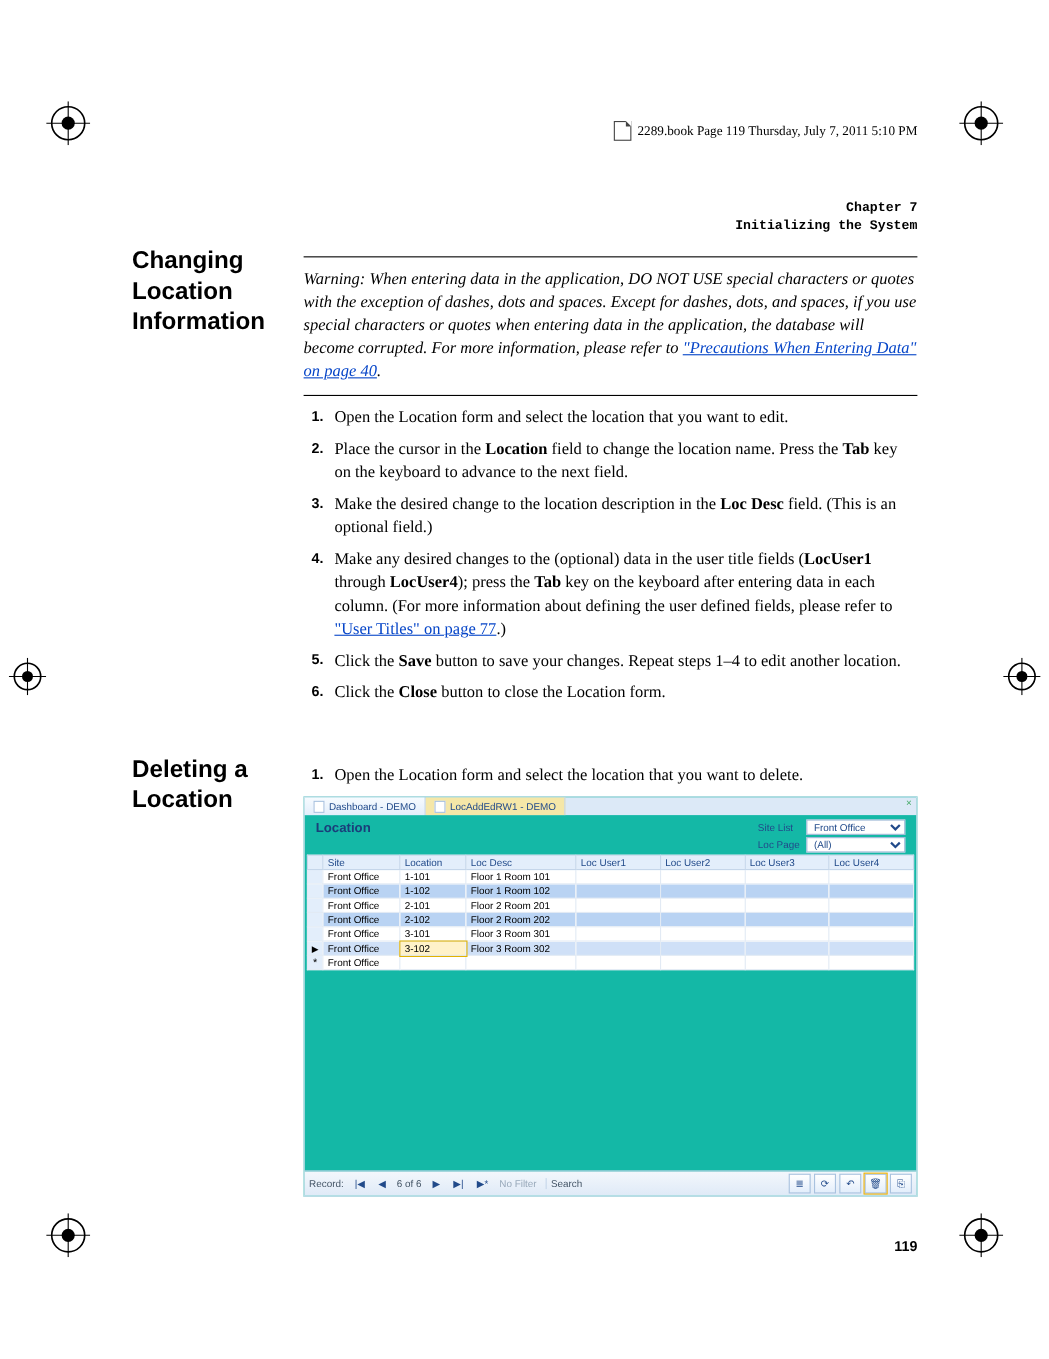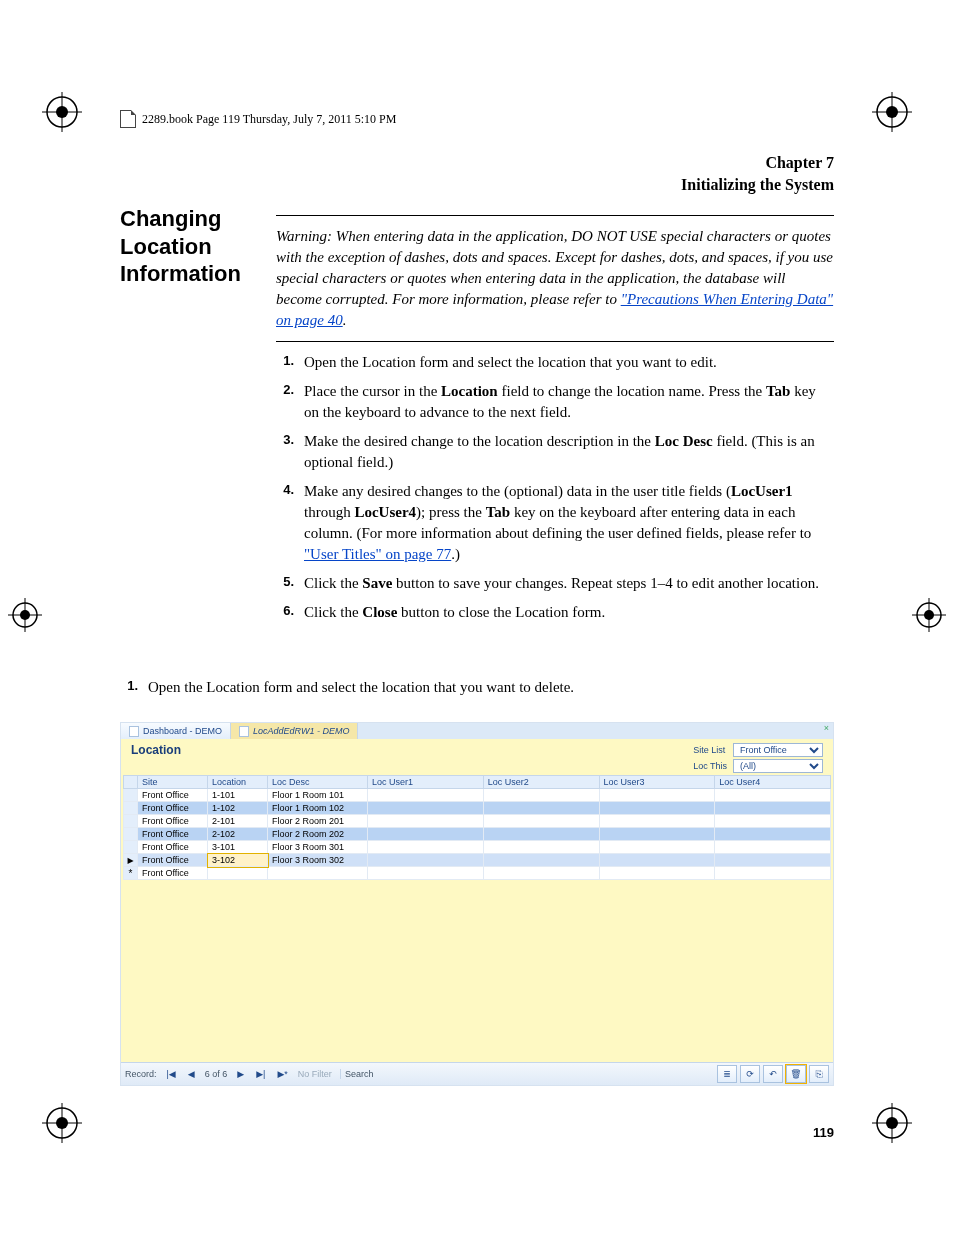--- a/index.html
+++ b/index.html
@@ -25,36 +25,37 @@
   .sm-left { left: 8px; top: 598px; }
   .sm-right { right: 8px; top: 598px; }
 
   .page {
     position: absolute;
     left: 120px; right: 120px; top: 110px; bottom: 110px;
   }
   .header-line {
     font-size: 12px;
     color: #000;
-    margin-bottom: 24px;
+    margin-bottom: 53px;
     display: flex;
     align-items: center;
     gap: 6px;
+    justify-content: flex-end;
   }
   .header-line .sheet-icon {
     width: 14px; height: 16px; border: 1px solid #444; position: relative;
   }
   .header-line .sheet-icon::after {
     content:""; position:absolute; right:-1px; top:-1px;
     border-top:5px solid #fff; border-left:5px solid #444;
   }
   .chapter {
     text-align: right;
-    font-family: Liberation Serif, serif;
-    font-size: 16px;
+    font-family: Liberation Mono, monospace;
+    font-size: 12px;
     margin-bottom: 10px;
     line-height: 1.35;
   }
   .chapter .ch { font-weight: bold; }
   .chapter .sub { font-weight: bold; }
 
   .cols { display: flex; gap: 26px; }
   .sidehead {
     width: 130px;
     font-family: Arial, Helvetica, sans-serif;
@@ -87,41 +88,41 @@
     flex: none;
     text-align: right;
   }
   ol.steps li .txt { flex: 1; }
   .b { font-weight: bold; font-style: normal; }
 
   .section-gap { height: 36px; }
 
   
   .shot {
-    margin-top: 24px;
+    margin-top: 8px;
     border: 1px solid #d6e2f0;
-    background: #fef9c3;
+    background: #14b8a6;
     font-family: Tahoma, Arial, sans-serif;
     font-size: 9px;
     color: #214a8a;
     position: relative;
   }
   .tabs {
     display: flex;
     background: #dce9f7;
     height: 16px;
     align-items: stretch;
   }
   .tab {
     padding: 1px 8px;
     border-right: 1px solid #c5d6ea;
     display: flex; align-items: center; gap: 4px;
     background: linear-gradient(#f7fbff,#e3eefb);
   }
-  .tab.active { background: #f5e7a8; font-style: italic; }
+  .tab.active { background: #f5e7a8; }
   .tab .ficon { width:8px; height:9px; background:#fff; border:1px solid #a9c2df; }
   .close-x { margin-left:auto; padding:0 4px; color:#4a6; cursor:default; }
   .titlebar {
     padding: 4px 10px 2px;
     color: #1a3e7a;
     font-weight: bold;
     font-size: 12px;
     display:flex;
     align-items:flex-start;
   }
@@ -288,20 +289,21 @@
             <span class="num">6.</span>
             <span class="txt">Click the <span class="b">Close</span> button to close the Location form.</span>
           </li>
         </ol>
     </div>
   </div>
 
   <div class="section-gap"></div>
 
   <div class="cols">
+    <div class="sidehead">Deleting a Location</div>
     <div class="body">
       <ol class="steps">
         <li>
           <span class="num">1.</span>
           <span class="txt">Open the Location form and select the location that you want to delete.</span>
         </li>
       </ol>
 
       <div class="shot">
         <div class="tabs">
@@ -315,21 +317,21 @@
                 <span>LocAddEdRW1 - DEMO</span>
               </div>
             </div>
           <span class="close-x">×</span>
         </div>
         <div class="titlebar">
           <span>Location</span>
           <div class="filters">
             <span>Site List</span>
             <select><option>Front Office</option></select>
-            <span>Loc This</span>
+            <span>Loc Page</span>
             <select><option>(All)</option></select>
           </div>
         </div>
         <div class="gridwrap">
           <table class="g">
             <colgroup>
               <col style="width:14px">
                 <col style="width:70px">
                 <col style="width:60px">
               <col style="width:100px">

